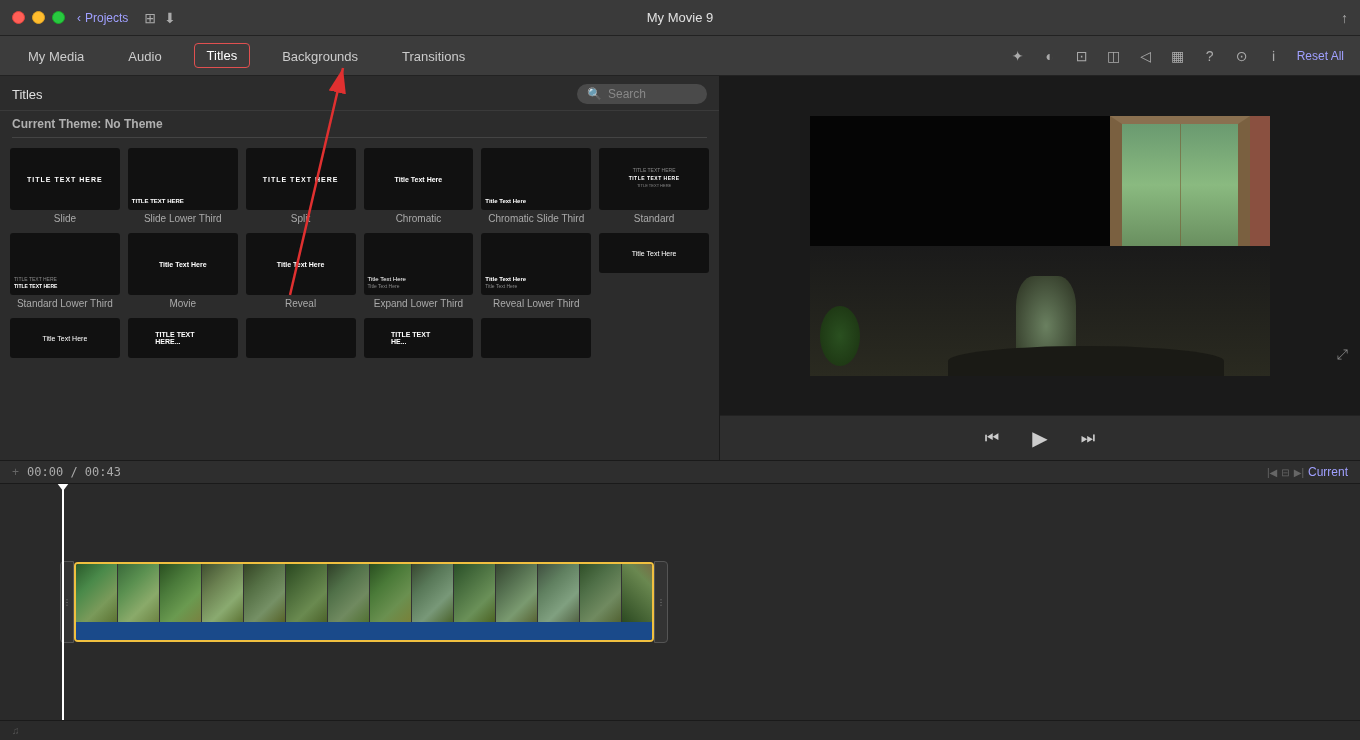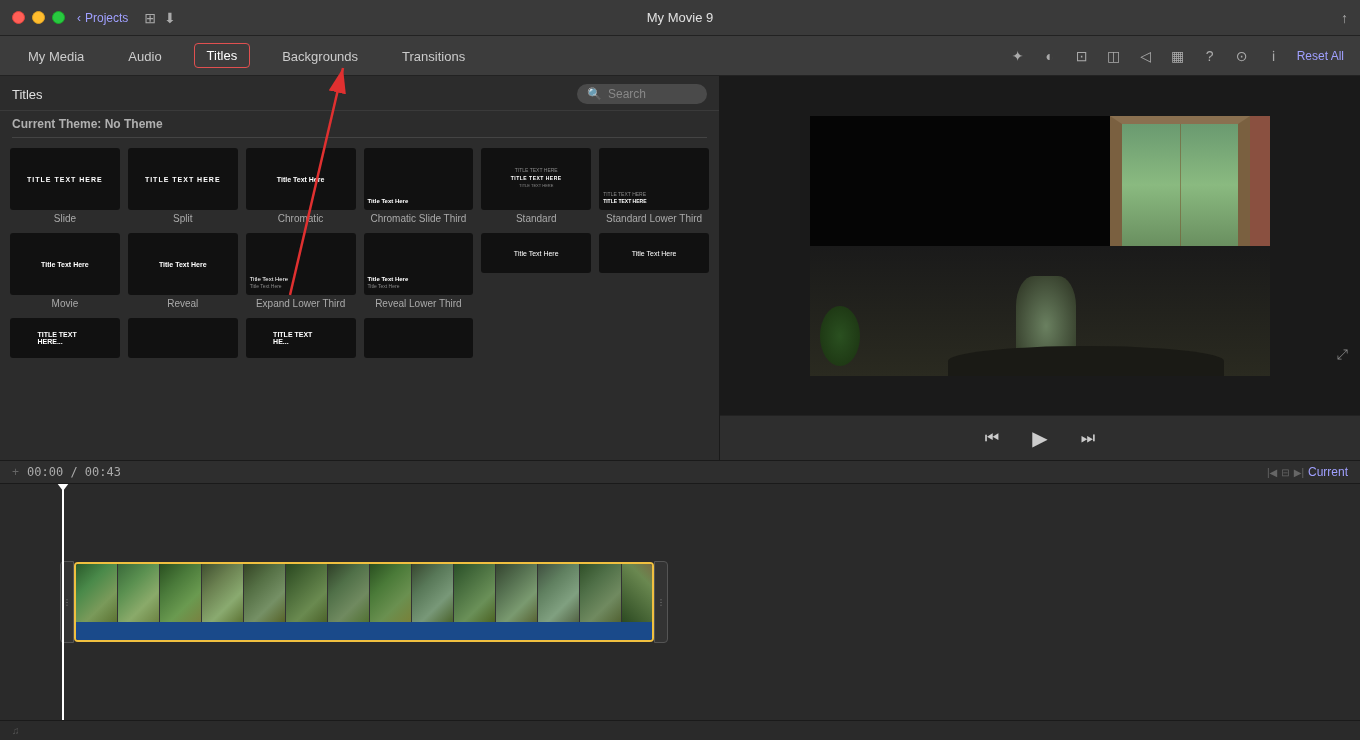--- a/index.html
+++ b/index.html
@@ -437,20 +437,26 @@
     <div class="titles-grid-container">
       <div class="titles-grid">
 
         <div class="title-item">
           <div class="title-thumb" style="background:#111;">
             <span class="thumb-text" style="font-size:7px;font-weight:bold;letter-spacing:1px;color:#fff;top:50%;transform:translateY(-50%);">TITLE TEXT HERE</span>
           </div>
           <div class="title-name">Slide</div>
         </div>
 
+        <div class="title-item">
+          <div class="title-thumb" style="background:#111;">
+            <span class="thumb-text" style="font-size:6px;color:#fff;bottom:6px;left:4px;right:4px;text-align:left;">TITLE TEXT HERE</span>
+          </div>
+          <div class="title-name">Slide Lower Third</div>
+        </div>
 
         <div class="title-item">
           <div class="title-thumb" style="background:#111;">
             <span class="thumb-text" style="font-size:7px;font-weight:bold;letter-spacing:1px;color:#fff;top:50%;transform:translateY(-50%);">TITLE TEXT HERE</span>
           </div>
           <div class="title-name">Split</div>
         </div>
 
 
         <div class="title-item">

